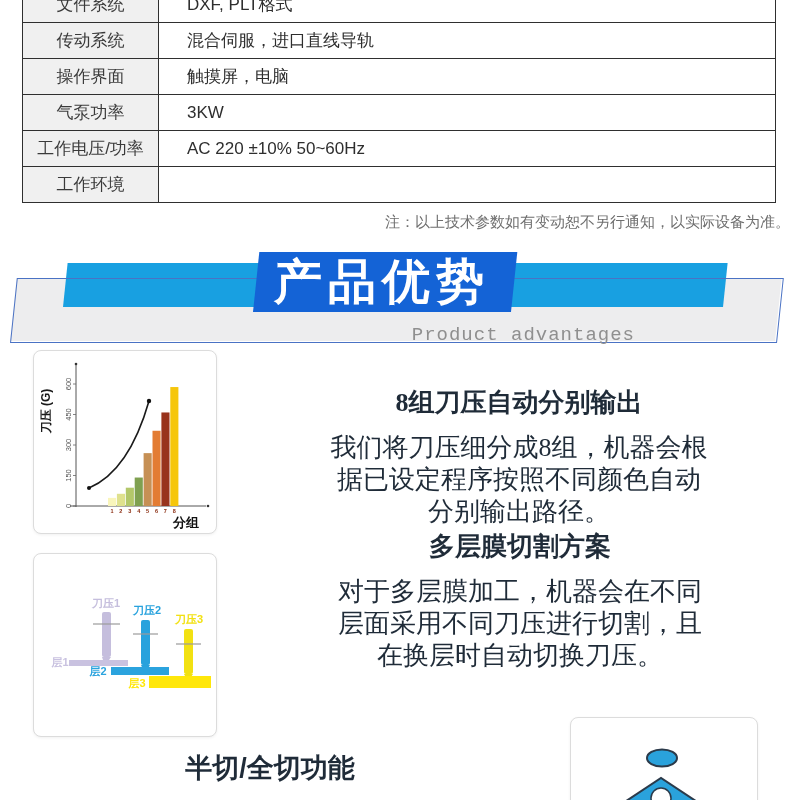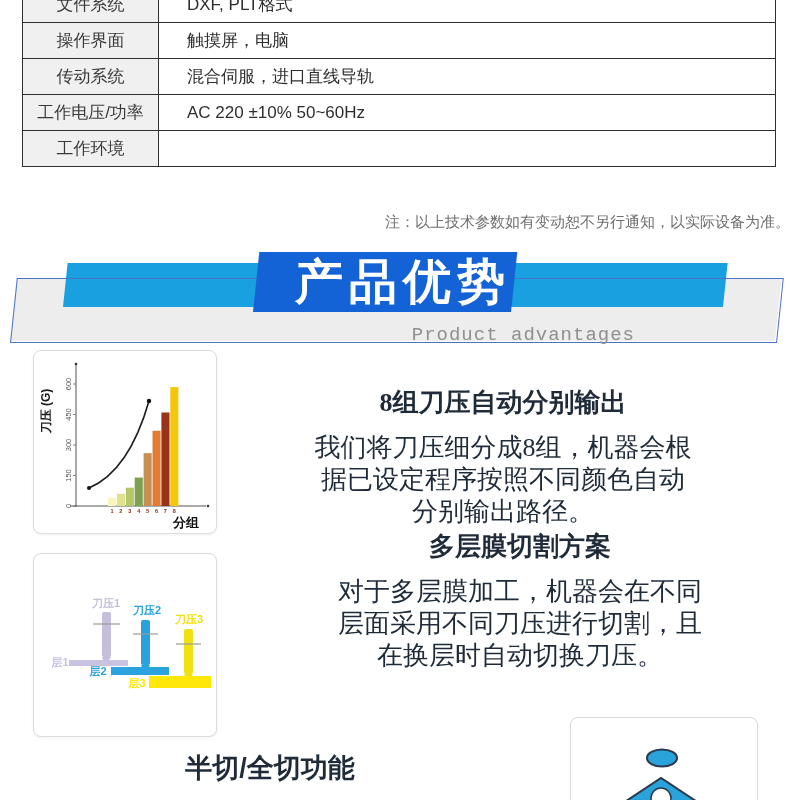--- a/index.html
+++ b/index.html
@@ -19,39 +19,39 @@
         font-size:15px;color:#6e6e6e}
 
   
   .banner-plate{position:absolute;left:10px;top:278px;width:765px;height:63px;
         background:#ededee;transform:skewX(-6deg);transform-origin:0 100%;z-index:1}
   .banner-ribbon{position:absolute;left:63px;top:263px;width:660px;height:44px;
         background:var(--ribbon);transform:skewX(-6deg);transform-origin:0 100%;z-index:2}
   .banner-plate-border{position:absolute;left:10px;top:278px;width:765px;height:63px;
         border:1px solid var(--plateborder);transform:skewX(-6deg);transform-origin:0 100%;z-index:3}
   .banner-box{position:absolute;left:253px;top:252px;width:258px;height:60px;z-index:4;
-        display:flex;align-items:center;justify-content:flex-end}
+        display:flex;align-items:center;justify-content:center}
   .banner-box::before{content:"";position:absolute;inset:0;background:var(--box);
         transform:skewX(-6deg);transform-origin:0 100%}
   .banner-title{position:relative;color:#fff;font-size:48px;font-weight:bold;letter-spacing:6px;white-space:nowrap}
   .banner-sub{position:absolute;top:324px;left:130px;width:505px;text-align:right;z-index:5;
         font-family:"Liberation Mono","DejaVu Sans Mono",monospace;
         font-size:19px;color:#8f8f8f;letter-spacing:1px}
 
   
   .card{position:absolute;background:#fff;border:1px solid #dcdcdc;border-radius:8px;
         box-shadow:0 1px 3px rgba(0,0,0,.06)}
   #card-chart{left:33px;top:350px;width:182px;height:182px}
   #card-knife{left:33px;top:553px;width:182px;height:182px}
   #card-logo{left:570px;top:717px;width:186px;height:120px}
   .card svg{width:100%;height:100%;display:block}
 
   
   .ftext{position:absolute;text-align:center;color:#1f2b38}
-  #ftext-1{left:302px;top:385px;width:402px}
+  #ftext-1{left:318px;top:385px;width:402px}
   #ftext-2{left:319px;top:529px;width:402px}
   #ftext-3{left:60px;top:750px;width:420px}
   .ftext h3{margin:0 0 6px;font-size:26px;font-weight:bold;
             font-family:"Liberation Serif",serif}
   .ftext p{margin:12px;font-size:26px;line-height:32px;font-family:"Liberation Serif",serif}
   #ftext-3 h3{font-family:"Liberation Sans",sans-serif;font-size:27px;margin-bottom:12px}
   #ftext-3 p{line-height:33px}
 
   
   .ytick{font-size:7.5px;fill:#555;text-anchor:middle;font-family:"Liberation Sans",sans-serif}
@@ -64,26 +64,30 @@
 <body>
 
 <div class="page">
 
   <div class="spec-table">
     <div class="spec-row">
       <div class="spec-label">文件系统</div>
       <div class="spec-value">DXF, PLT格式</div>
     </div>
     <div class="spec-row">
+      <div class="spec-label">传动系统</div>
+      <div class="spec-value">混合伺服，进口直线导轨</div>
+    </div>
+    <div class="spec-row">
       <div class="spec-label">操作界面</div>
       <div class="spec-value">触摸屏，电脑</div>
     </div>
     <div class="spec-row">
-      <div class="spec-label">传动系统</div>
-      <div class="spec-value">混合伺服，进口直线导轨</div>
+      <div class="spec-label">气泵功率</div>
+      <div class="spec-value">3KW</div>
     </div>
     <div class="spec-row">
       <div class="spec-label">工作电压/功率</div>
       <div class="spec-value">AC 220 ±10% 50~60Hz</div>
     </div>
     <div class="spec-row">
       <div class="spec-label">工作环境</div>
     </div>
   </div>
 

